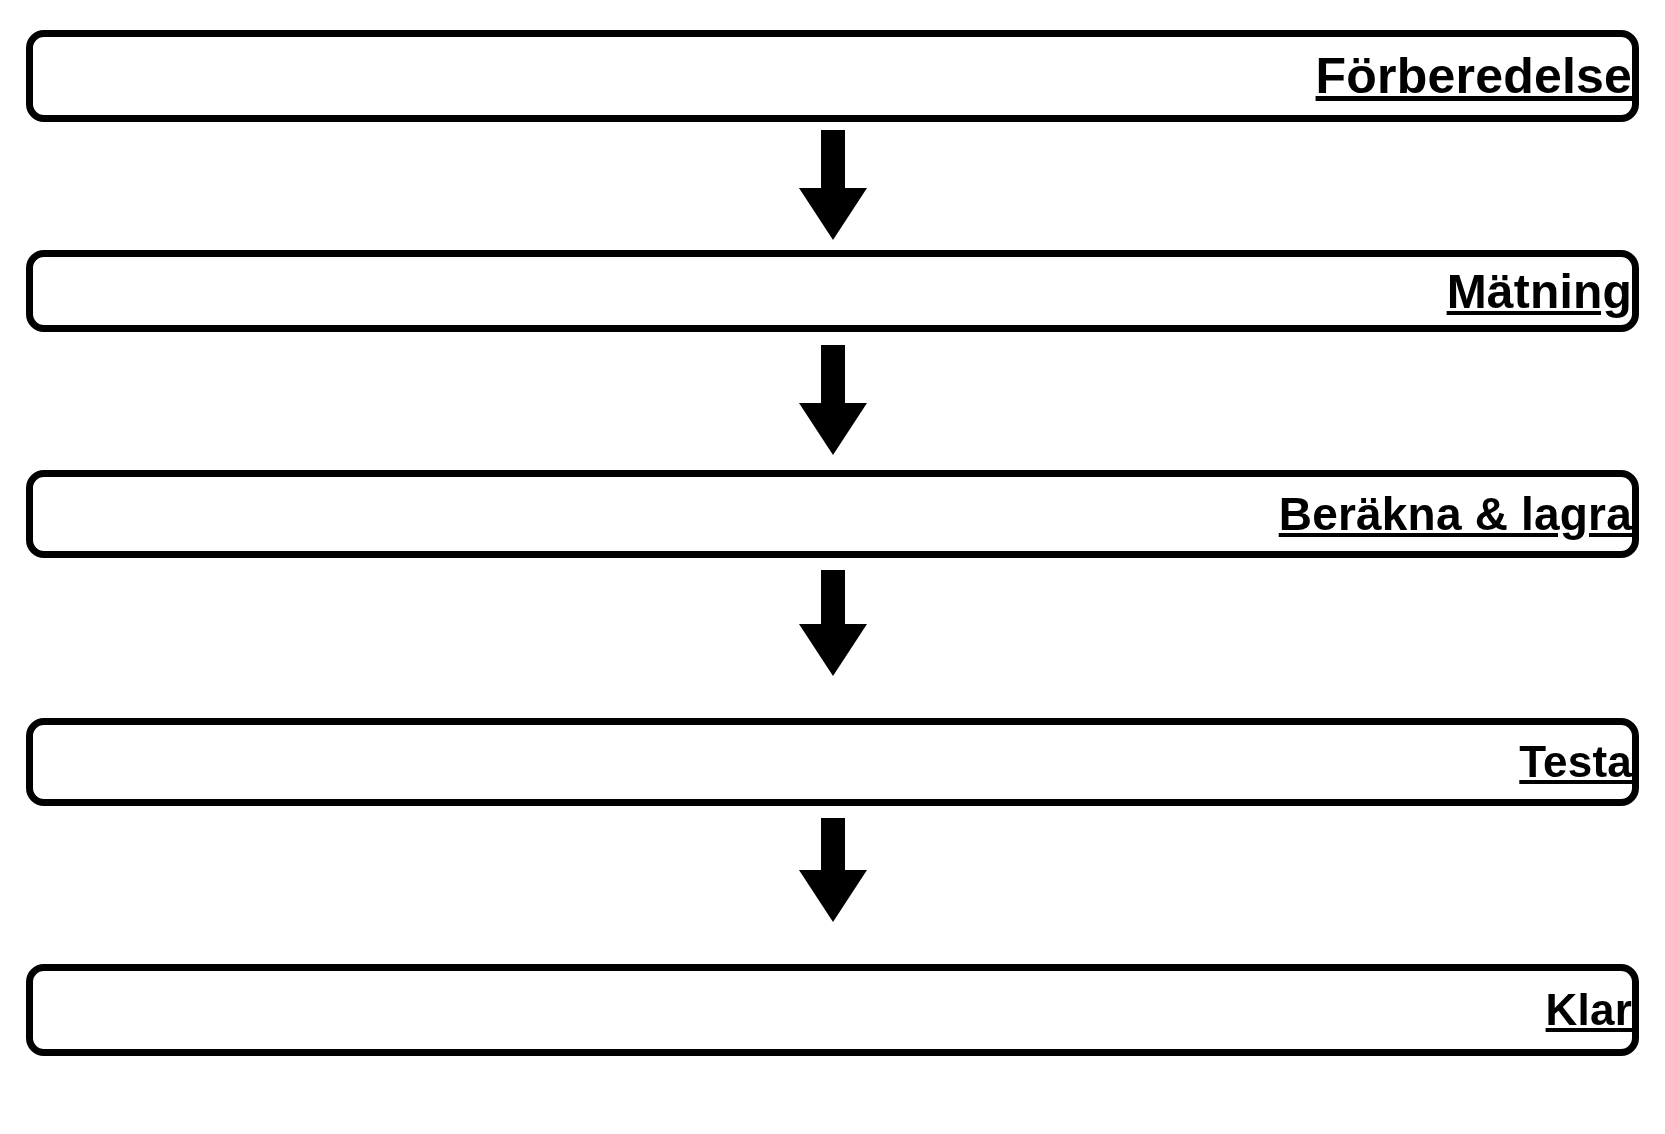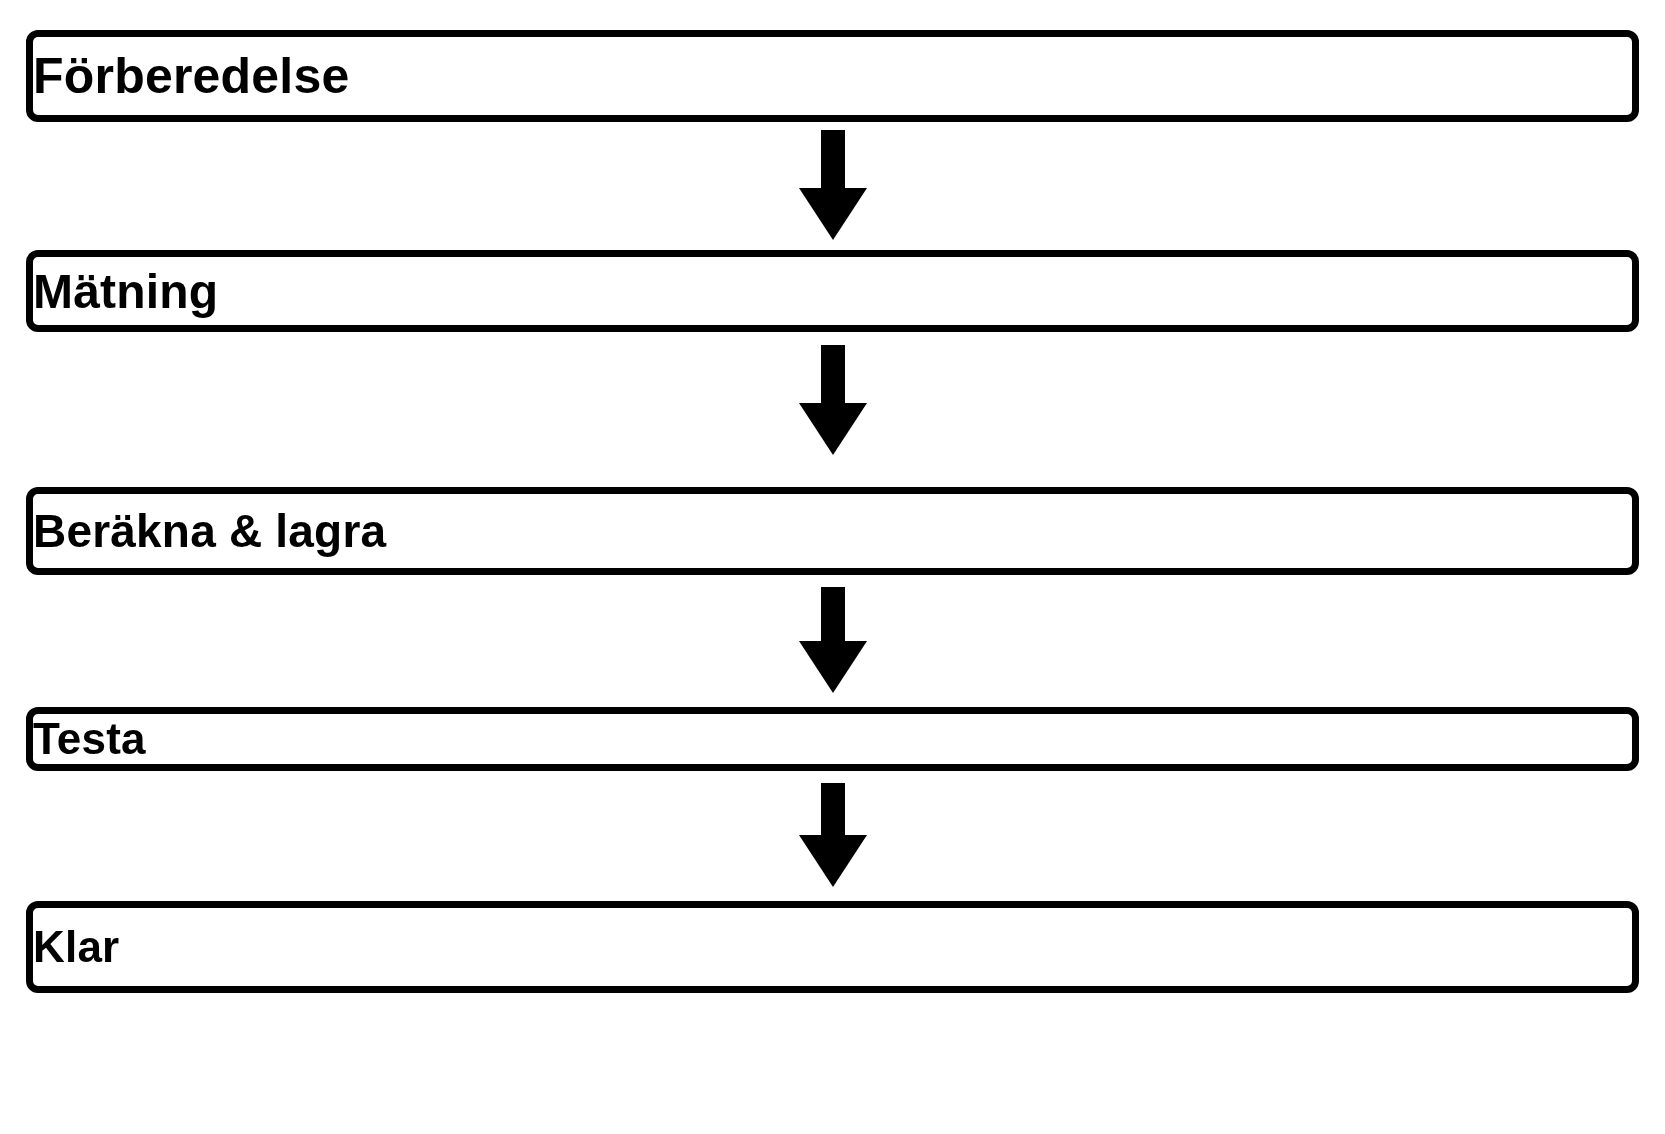--- a/index.html
+++ b/index.html
@@ -20,35 +20,36 @@
     padding: 30px 26px 30px 26px;
     display: flex;
     flex-direction: column;
     align-items: stretch;
     justify-content: flex-start;
   }
   .node {
     box-sizing: border-box;
     width: 100%;
     border: 7px solid #000000;
-    border-radius: 12px;
+    border-radius: 18px;
     background: #ffffff;
     display: flex;
     align-items: center;
-    justify-content: flex-start;
+    justify-content: flex-end;
     color: #000000;
     font-weight: bold;
     letter-spacing: 0.2px;
     text-align: center;
+    text-decoration: underline;
   }
   .node-0 { height: 92px; font-size: 50px; }
   .node-1 { height: 82px; font-size: 48px; }
-  .node-2 { height: 88px; font-size: 46px; margin-top: 17px; }
-  .node-3 { height: 64px; font-size: 44px; }
-  .node-4 { height: 92px; font-size: 44px; }
+  .node-2 { height: 88px; font-size: 46px; }
+  .node-3 { height: 88px; font-size: 44px; margin-top: 28px; }
+  .node-4 { height: 92px; font-size: 44px; margin-top: 28px; }
 
   .arrow-wrap {
     display: flex;
     align-items: center;
     justify-content: center;
   }
   .arrow-0 { height: 128px; }
   .arrow-1 { height: 138px; }
   .arrow-2 { height: 132px; }
   .arrow-3 { height: 130px; }

